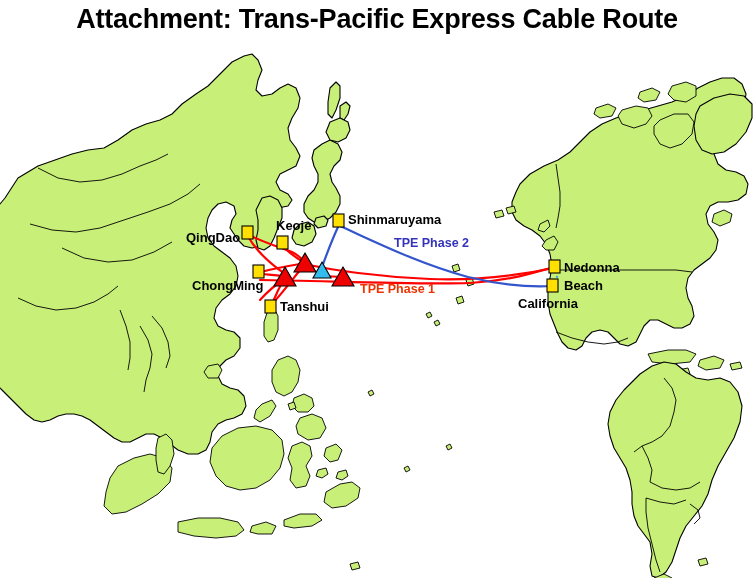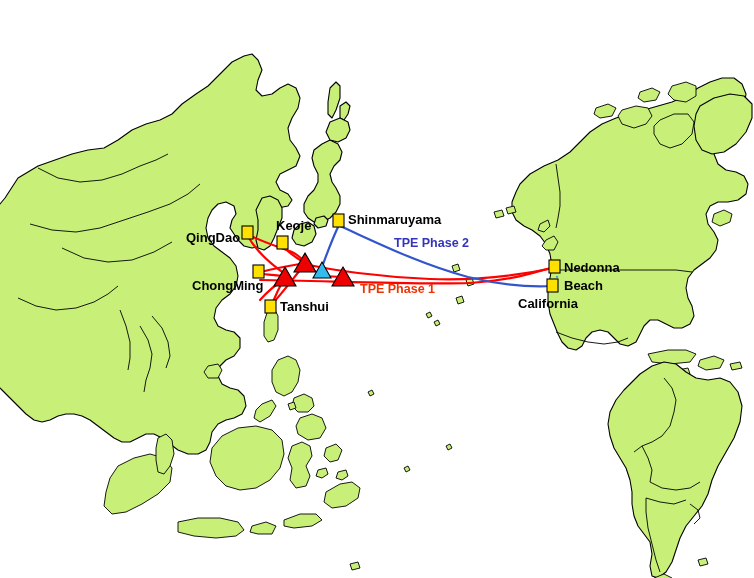--- a/index.html
+++ b/index.html
@@ -115,20 +115,21 @@
     font-size: 12.5px;
     font-weight: bold;
     fill: #3333bb;
   }
 </style>
 </head>
 <body>
 
 <div id="page">
 
+  <div id="title">Attachment: Trans-Pacific Express Cable Route</div>
 
   <div id="map-wrap">
     <svg id="map" viewBox="0 0 754 530" xmlns="http://www.w3.org/2000/svg">
 
       <rect x="0" y="0" width="754" height="530" fill="#ffffff"></rect>
 
       <g>
         <path class="land" d="M -10,168 L 5,150 L 18,130 L 38,118 L 55,112 L 72,106 L 88,102 L 104,100
              L 118,92 L 132,82 L 146,76 L 160,72 L 172,66 L 182,56 L 196,46 L 208,38
              L 220,26 L 232,14 L 244,8 L 252,6 L 258,12 L 262,22 L 258,32 L 256,42

